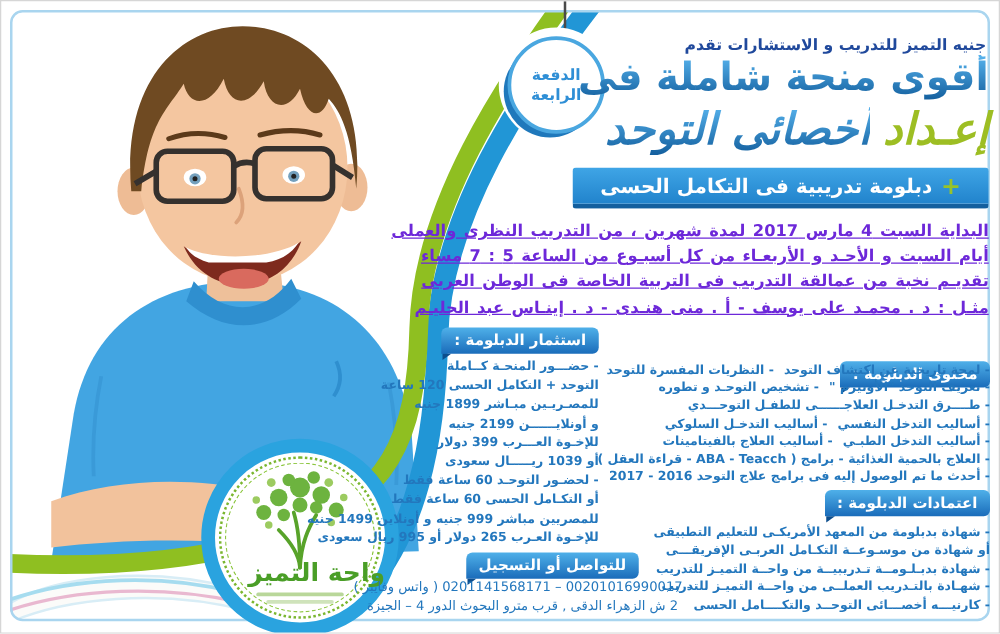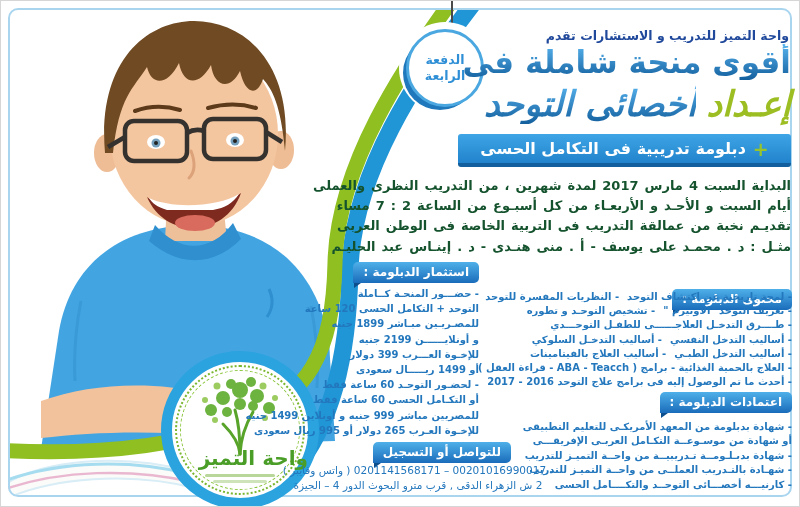--- a/index.html
+++ b/index.html
@@ -29,21 +29,21 @@
     .grad-blue{background:linear-gradient(#58b4ee,#135f9e);-webkit-background-clip:text;background-clip:text;color:transparent;}
   }
   .green-word{color:#9dbe23;margin-left:10px;}
   .banner{position:absolute;right:8px;top:133px;width:333px;height:29px;z-index:5;
           background:linear-gradient(#3fa5e6,#2183cc);border-bottom:4px solid #135f9e;border-radius:3px;
           display:flex;justify-content:center;align-items:center;gap:7px;direction:rtl;
           color:#fff;font-weight:bold;font-size:16px;white-space:nowrap;}
   .banner .plus{color:#97c32b;font-size:19px;font-weight:bold;}
   
   .intro{position:absolute;right:8px;top:175px;width:456px;direction:rtl;text-align:right;z-index:5;
-         font-size:13px;font-weight:bold;color:#14532d;line-height:20.2px;white-space:nowrap;word-spacing:1.5px;}
+         font-size:13px;font-weight:bold;color:#6d28d9;line-height:20.2px;white-space:nowrap;word-spacing:1.5px;text-decoration:underline;}
   
   .sec-head{position:absolute;direction:rtl;white-space:nowrap;z-index:5;
             background:linear-gradient(#4fb0e9,#1a6cba);color:#fff;font-weight:bold;font-size:12px;
             padding:3px 10px 4px;border-radius:5px 5px 5px 0;}
   .sec-head::after{content:"";position:absolute;left:1px;bottom:-5px;width:0;height:0;
             border-style:solid;border-width:5px 7px 0 0;border-color:#0d4e8d transparent transparent transparent;}
   .h-invest{right:320px;top:261px;}
   .h-contents{right:7px;top:260px;margin-top:28px;}
   .h-accred{right:7px;top:391px;}
   .h-contact{right:288px;top:441px;}
@@ -166,51 +166,51 @@
     <div class="logo-sub2"></div>
   </div>
 
   <div class="badge-line"></div>
   <div class="badge-dot"></div>
   <div class="badge">
     <div>الدفعة</div>
     <div>الرابعة</div>
   </div>
 
-  <div class="presenter">واحة التميز للتدريب و الاستشارات تقدم</div>
+  <div class="presenter">جنيه التميز للتدريب و الاستشارات تقدم</div>
   <div class="title1 grad-blue">أقوى منحة شاملة فى</div>
   <div class="title2">
     <span class="green-word">إعـداد</span><span class="grad-blue">أخصائى التوحد</span>
   </div>
   <div class="banner">
     <span class="plus">+</span>
     <span>دبلومة تدريبية فى التكامل الحسى</span>
   </div>
 
   <div class="intro">
 
   <div class="iline">البداية السبت 4 مارس 2017 لمدة شهرين ، من التدريب النظرى والعملى</div>
-      <div class="iline">أيام السبت و الأحـد و الأربعـاء من كل أسبـوع من الساعة 2 : 7 مساء</div>
+      <div class="iline">أيام السبت و الأحـد و الأربعـاء من كل أسبـوع من الساعة 5 : 7 مساء</div>
       <div class="iline">تقديـم نخبة من عمالقة التدريب فى التربية الخاصة فى الوطن العربى</div>
       <div class="iline">مثـل : د . محمـد على يوسف - أ . منى هنـدى - د . إينـاس عبد الحليـم</div>
     </div>
 
   <div class="sec-head h-invest">استثمار الدبلومة :</div>
   <div class="sec-head h-contents">محتوى الدبلومة :</div>
   <div class="sec-head h-accred">اعتمادات الدبلومة :</div>
   <div class="sec-head h-contact">للتواصل أو التسجيل</div>
 
   <div class="col invest-list">
 
   <div>- حضـــور المنحـة كــاملة</div>
       <div>التوحد + التكامل الحسى 120 ساعة</div>
       <div>للمصـريـين مبـاشر 1899 جنيه</div>
       <div>و أونلايــــــن 2199 جنيه</div>
       <div>للإخـوة العـــرب 399 دولار</div>
-      <div>أو 1499 ريـــــال سعودى</div>
+      <div>أو 1039 ريـــــال سعودى</div>
       <div>- لحضـور التوحـد 60 ساعة فقط</div>
       <div>أو التكـامل الحسى 60 ساعة فقط</div>
       <div>للمصريين مباشر 999 جنيه و أونلاين 1499 جنيه</div>
       <div>للإخـوة العـرب 265 دولار أو 995 ريال سعودى</div>
     </div>
 
   <div class="col contents-list">
 
       <div class="cline">
         <span>- لمحة تاريخية عن اكتشاف التوحد</span>

